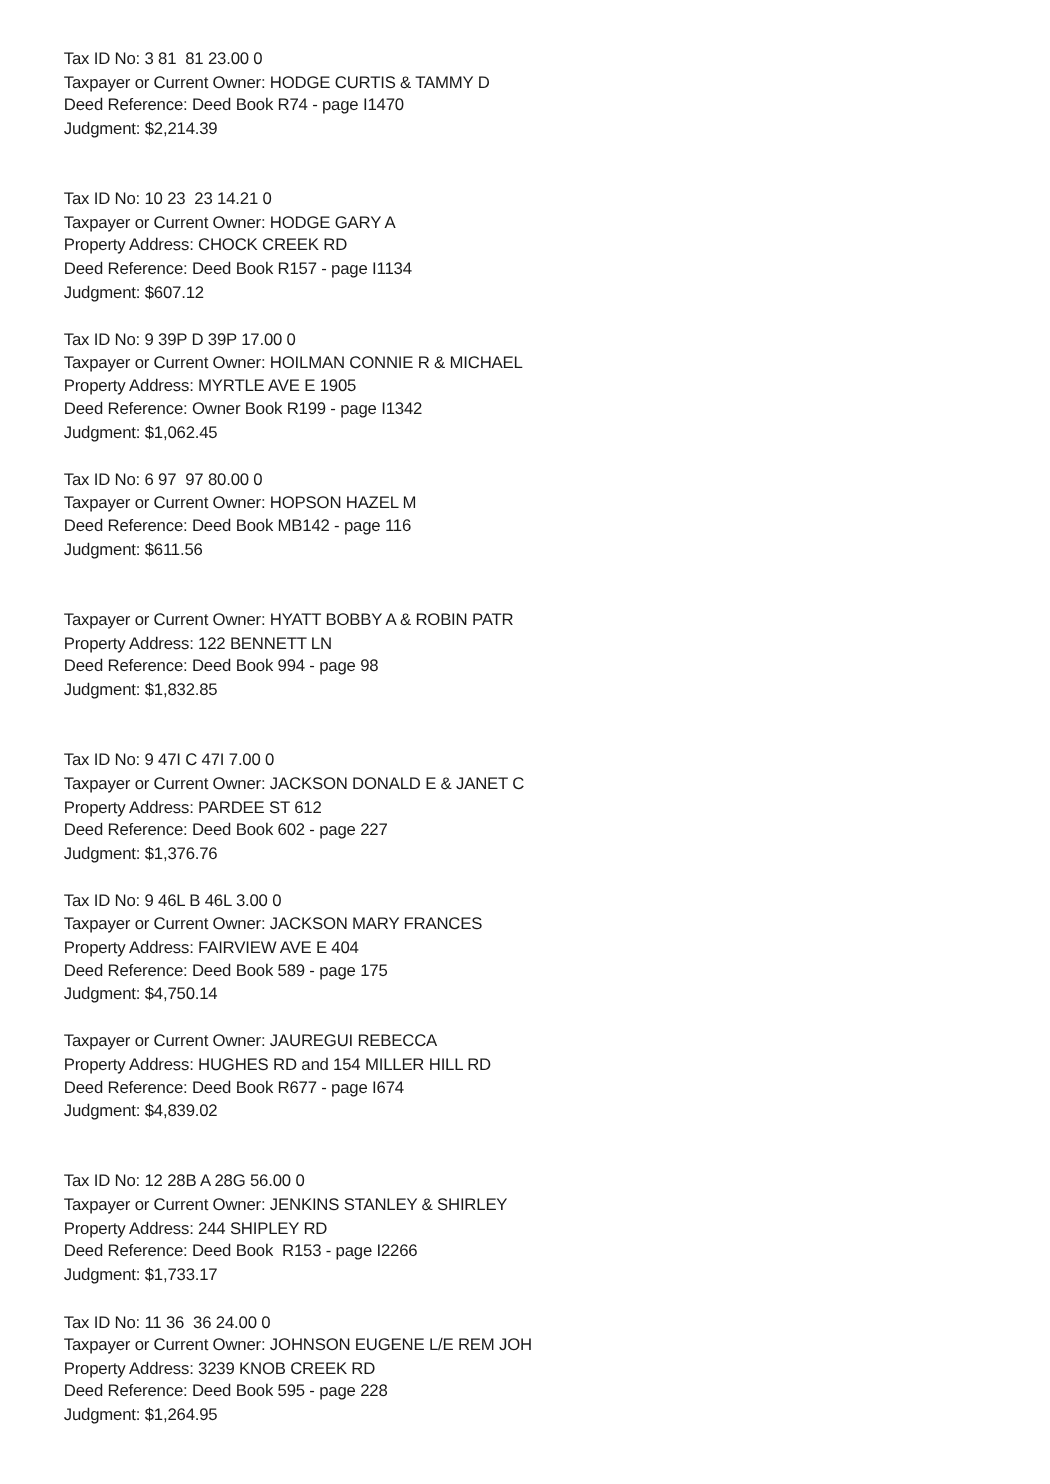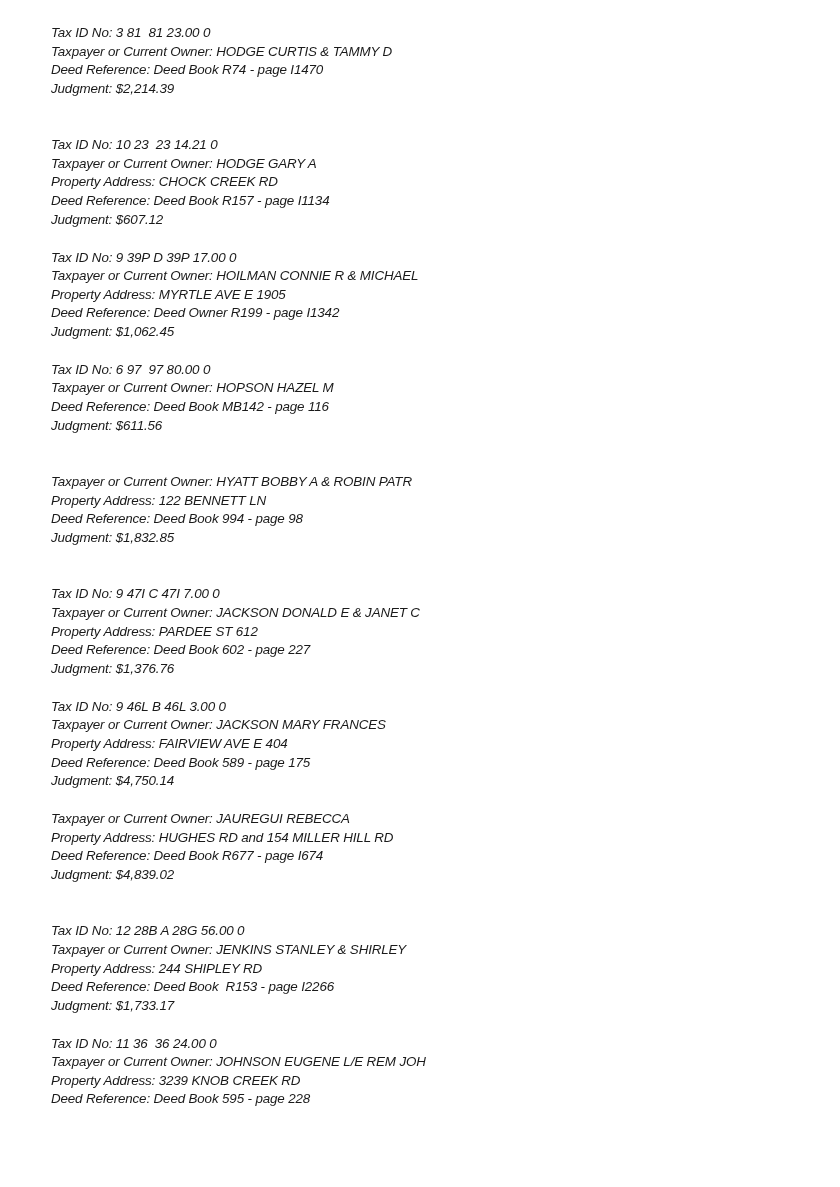--- a/index.html
+++ b/index.html
@@ -11,23 +11,22 @@
       width: 840px;
       height: 1187px;
       position: relative;
       overflow: hidden;
       font-family: "Liberation Sans", sans-serif;
       color: #1a1a1a;
     }
     .page {
       position: absolute;
       left: 51px;
-      top: 24px;
+      top: 38px;
       width: 760px;
-      font-style: italic;
     }
     .record {
       height: 112.3px;
     }
     .line {
       font-size: 13.4px;
       line-height: 18.6px;
       height: 18.6px;
       white-space: pre;
       letter-spacing: -0.15px;
@@ -49,21 +48,21 @@
     <div class="line"><span>Taxpayer or Current Owner: </span><span>HODGE GARY A</span></div>
     <div class="line"><span>Property Address: </span><span>CHOCK CREEK RD</span></div>
     <div class="line"><span>Deed Reference: </span><span>Deed Book R157 - page I1134</span></div>
     <div class="line"><span>Judgment: </span><span>$607.12</span></div>
   </div>
 
   <div class="record">
     <div class="line"><span>Tax ID No: </span><span>9 39P D 39P 17.00 0</span></div>
     <div class="line"><span>Taxpayer or Current Owner: </span><span>HOILMAN CONNIE R &amp; MICHAEL</span></div>
     <div class="line"><span>Property Address: </span><span>MYRTLE AVE E 1905</span></div>
-    <div class="line"><span>Deed Reference: </span><span>Deed Owner R199 - page I1342</span></div>
+    <div class="line"><span>Deed Reference: </span><span>Owner Book R199 - page I1342</span></div>
     <div class="line"><span>Judgment: </span><span>$1,062.45</span></div>
   </div>
 
   <div class="record">
     <div class="line"><span>Tax ID No: </span><span>6 97  97 80.00 0</span></div>
     <div class="line"><span>Taxpayer or Current Owner: </span><span>HOPSON HAZEL M</span></div>
     <div class="line"><span>Deed Reference: </span><span>Deed Book MB142 - page 116</span></div>
     <div class="line"><span>Judgment: </span><span>$611.56</span></div>
   </div>
 
@@ -103,14 +102,15 @@
     <div class="line"><span>Property Address: </span><span>244 SHIPLEY RD</span></div>
     <div class="line"><span>Deed Reference: </span><span>Deed Book  R153 - page I2266</span></div>
     <div class="line"><span>Judgment: </span><span>$1,733.17</span></div>
   </div>
 
   <div class="record">
     <div class="line"><span>Tax ID No: </span><span>11 36  36 24.00 0</span></div>
     <div class="line"><span>Taxpayer or Current Owner: </span><span>JOHNSON EUGENE L/E REM JOH</span></div>
     <div class="line"><span>Property Address: </span><span>3239 KNOB CREEK RD</span></div>
     <div class="line"><span>Deed Reference: </span><span>Deed Book 595 - page 228</span></div>
+    <div class="line"><span>Judgment: </span><span>$1,264.95</span></div>
   </div>
 </div>
 
 </body></html>

